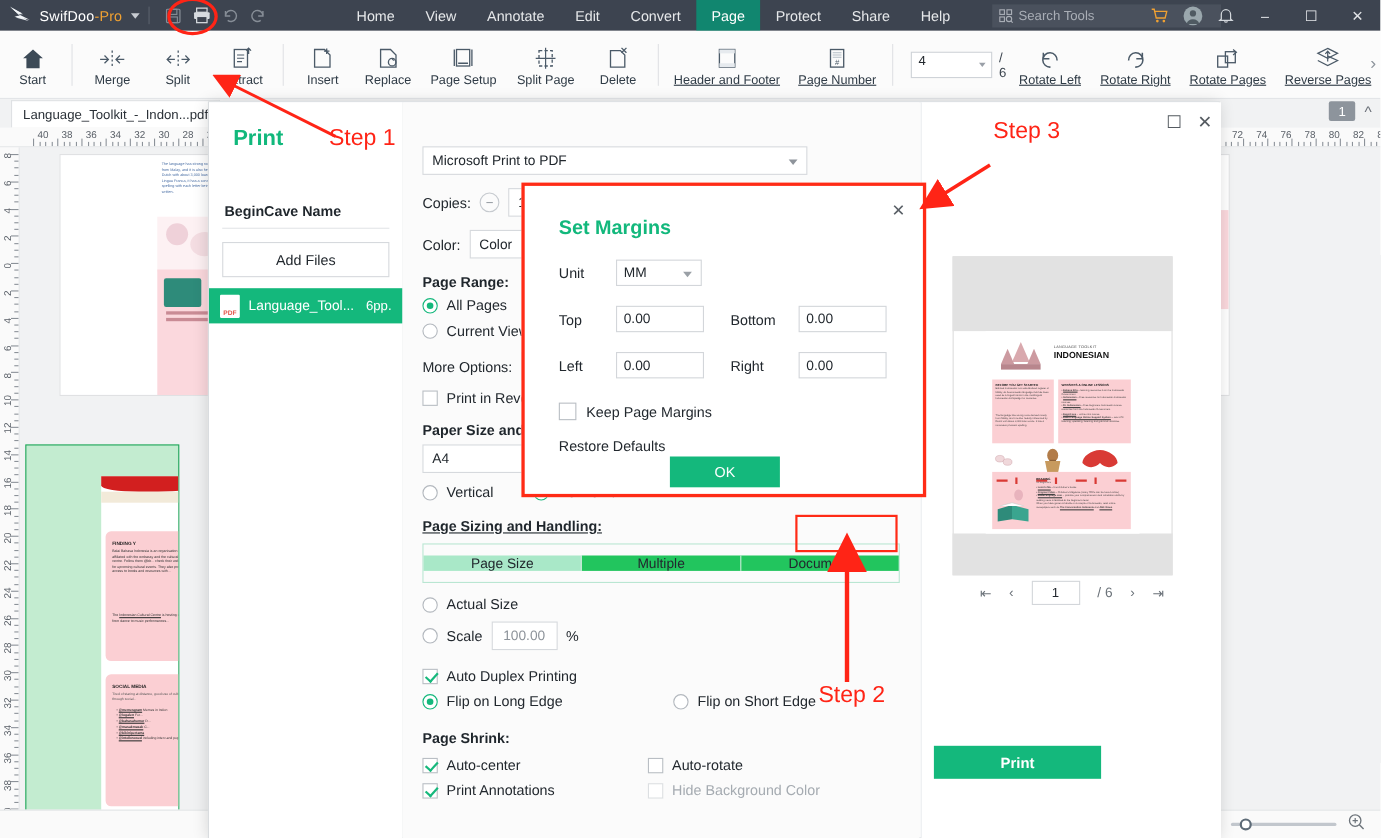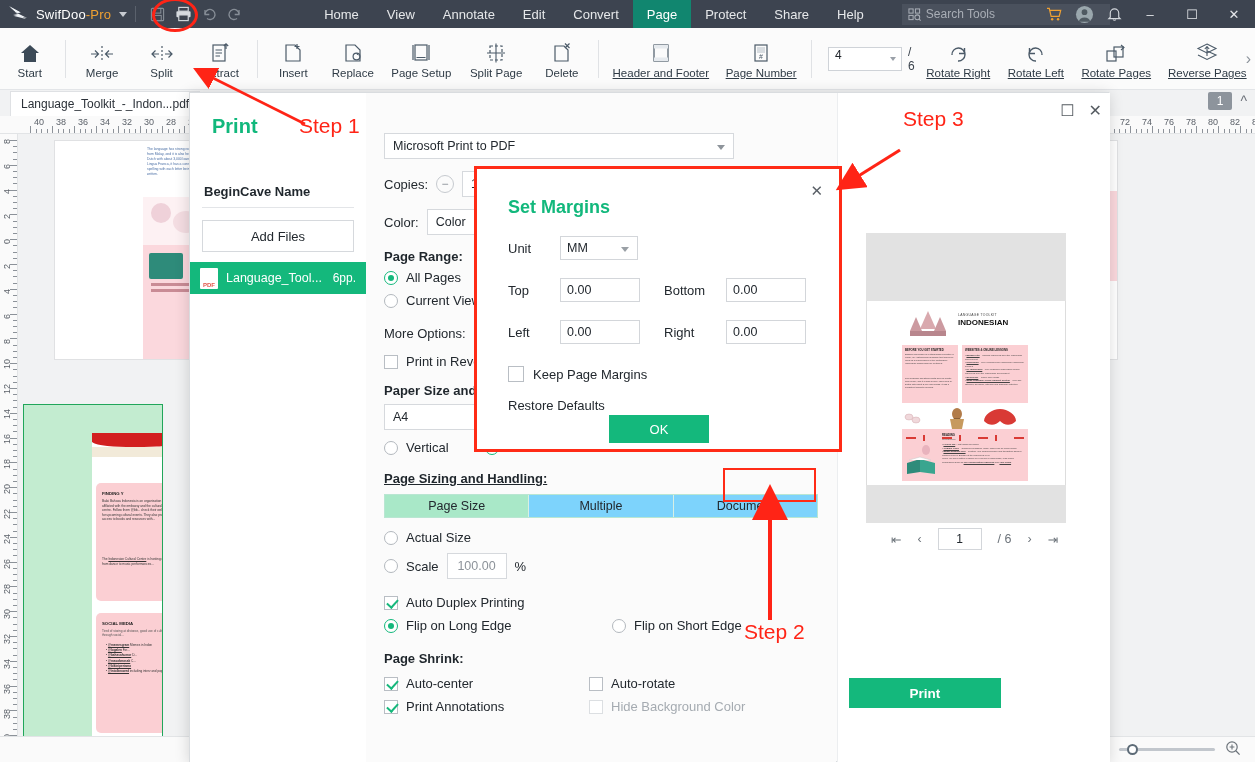--- a/index.html
+++ b/index.html
@@ -158,23 +158,23 @@
   .chk.on::after {
     content: ''; position: absolute; left: 3.5px; top: 0.5px; width: 5px; height: 9px;
     border: solid #16b87c; border-width: 0 2px 2px 0; transform: rotate(42deg);
   }
   .chk.dis { border-color: #dcdfe2; }
   .minus-btn {
     width: 18px; height: 18px; border-radius: 50%; border: 1.4px solid #c6cacf;
     display: flex; align-items: center; justify-content: center; color: #8d939a; font-size: 12px;
   }
   .seg {
-    display: flex; margin-top: 8px; border: 1px solid #b9e6d2; height: 24px; font-size: 12.5px;
-  }
-  .seg > div { flex: 1; display: flex; align-items: center; justify-content: center; color: #22282e; background: #7dd3fc; border-right: 1px solid #d7efe4; }
+    display: flex; margin-top: 8px; border: 1px solid #b9e6d2; height: 36px; font-size: 12.5px; align-items: center;
+  }
+  .seg > div { flex: 1; display: flex; align-items: center; justify-content: center; color: #22282e; background: #22c55e; border-right: 1px solid #d7efe4; }
   .seg > div:last-child { border-right: none; }
   .seg > div.active { background: #a9e8c8; }
   .margins-btn {
     position: absolute; right: 18px; top: 384px; width: 88px; height: 26px;
     border: 1px solid #d6d9dd; background: #fff; display: flex; align-items: center;
     justify-content: center; gap: 7px; font-size: 12.5px; color: #22282e;
   }
   .margins-hl {
     position: absolute; left: 723px; top: 468px; width: 93px; height: 34px;
     border: 2px solid #ff2b16; pointer-events: none;
@@ -428,34 +428,34 @@
     <div class="pagenum-wrap">
       <div class="pagenum-sel">
         <div class="pagenum-input">4</div>
         <div class="tri"></div>
       </div>
       <div class="pagetotal">/ 6</div>
     </div>
     <div class="rb-item wide">
       <div class="rb-ic">
           <svg width="22" height="20" viewBox="0 0 22 20">
+            <path d="M17 11 A6.5 6.5 0 1 0 11 17" fill="none" stroke="#4b5a68" stroke-width="1.4"></path>
+            <path d="M4.5 4 L4.5 9.5 L10 9.5" fill="none" stroke="#4b5a68" stroke-width="1.4"></path>
+          </svg>
+        </div>
+      <div class="rb-label nowrap">Rotate Left</div>
+    </div>
+    <div class="rb-item wide">
+      <div class="rb-ic">
+          <svg width="22" height="20" viewBox="0 0 22 20">
             <path d="M5 11 A6.5 6.5 0 1 1 11 17" fill="none" stroke="#4b5a68" stroke-width="1.4"></path>
             <path d="M17.5 4 L17.5 9.5 L12 9.5" fill="none" stroke="#4b5a68" stroke-width="1.4"></path>
           </svg>
         </div>
       <div class="rb-label nowrap">Rotate Right</div>
-    </div>
-    <div class="rb-item wide">
-      <div class="rb-ic">
-          <svg width="22" height="20" viewBox="0 0 22 20">
-            <path d="M17 11 A6.5 6.5 0 1 0 11 17" fill="none" stroke="#4b5a68" stroke-width="1.4"></path>
-            <path d="M4.5 4 L4.5 9.5 L10 9.5" fill="none" stroke="#4b5a68" stroke-width="1.4"></path>
-          </svg>
-        </div>
-      <div class="rb-label nowrap">Rotate Left</div>
     </div>
     <div class="rb-item wide">
       <div class="rb-ic">
           <svg width="24" height="20" viewBox="0 0 24 20">
             <rect x="3" y="7" width="9" height="10" fill="none" stroke="#4b5a68" stroke-width="1.2"></rect>
             <rect x="10" y="3" width="9" height="10" fill="none" stroke="#4b5a68" stroke-width="1.2"></rect>
             <path d="M17 1 L20 3.5 L17 6" fill="none" stroke="#4b5a68" stroke-width="1.1"></path>
           </svg>
         </div>
       <div class="rb-label nowrap">Rotate Pages</div>

